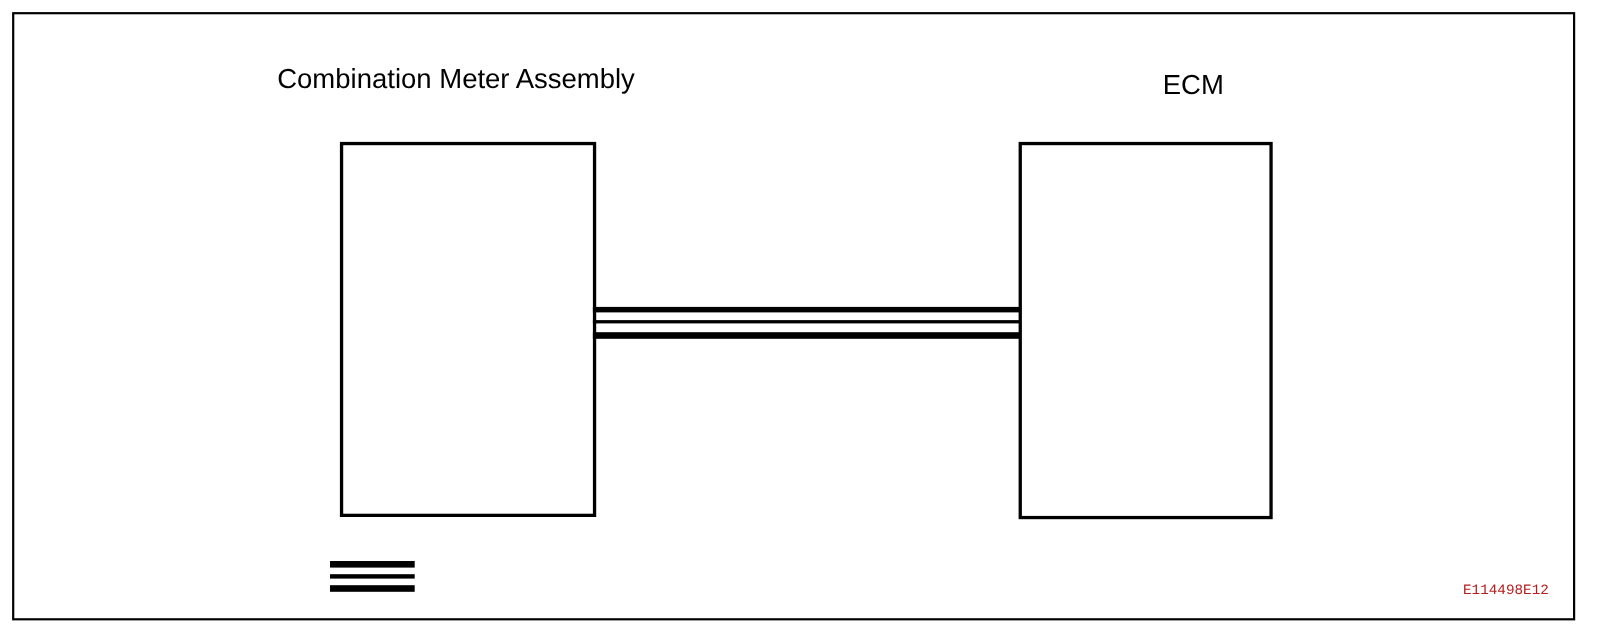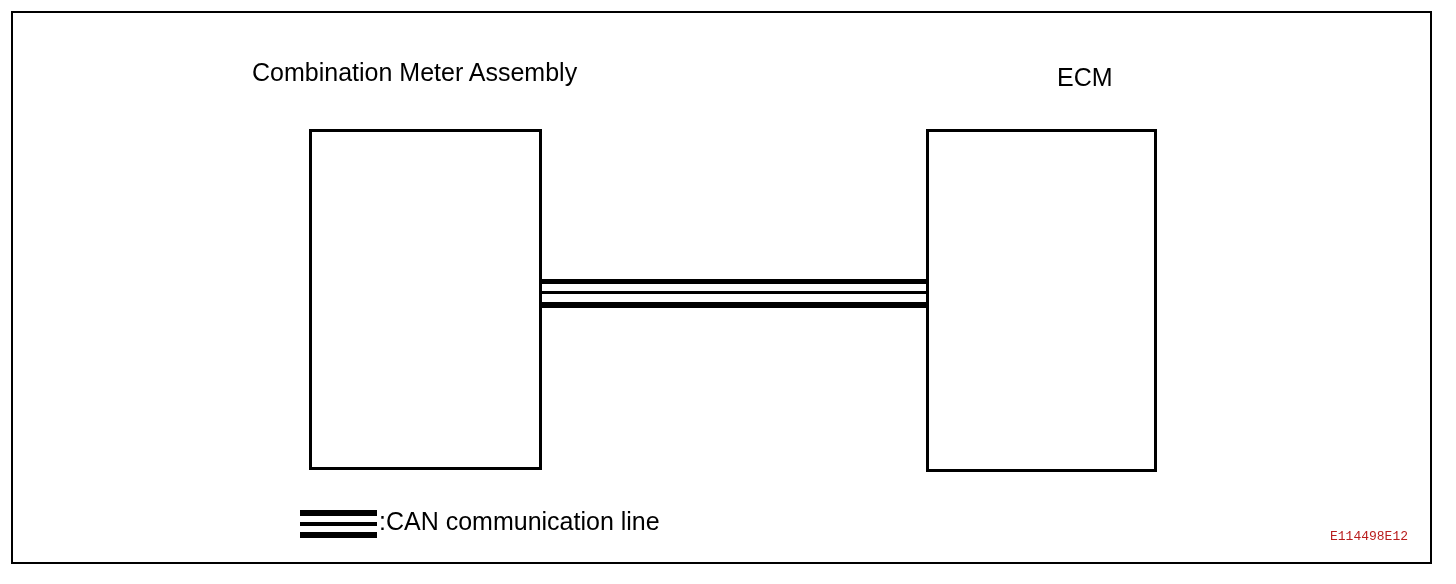--- a/index.html
+++ b/index.html
@@ -171,19 +171,18 @@
       <div class="bus-line thin-mid"></div>
       <div class="bus-line thick-bottom"></div>
     </div>
 
     <div id="legend">
       <div id="legend-symbol">
         <div class="bus-line thick-top"></div>
         <div class="bus-line thin-mid"></div>
         <div class="bus-line thick-bottom"></div>
       </div>
-      <div id="legend-text">:CAN communication line</div>
     </div>
 
     <div id="figure-code">E114498E12</div>
 
   </div>
 </div>
 
 </body></html>

